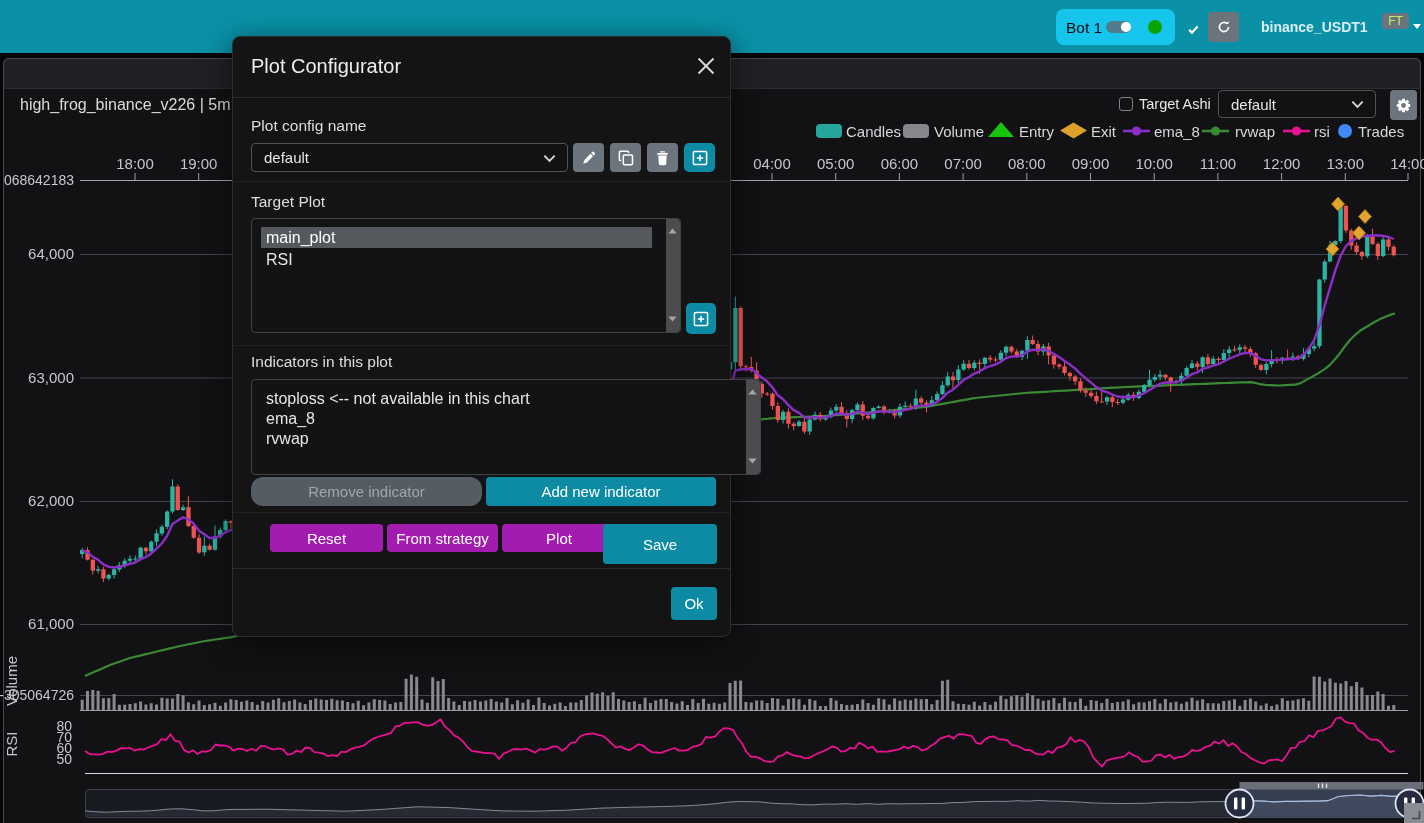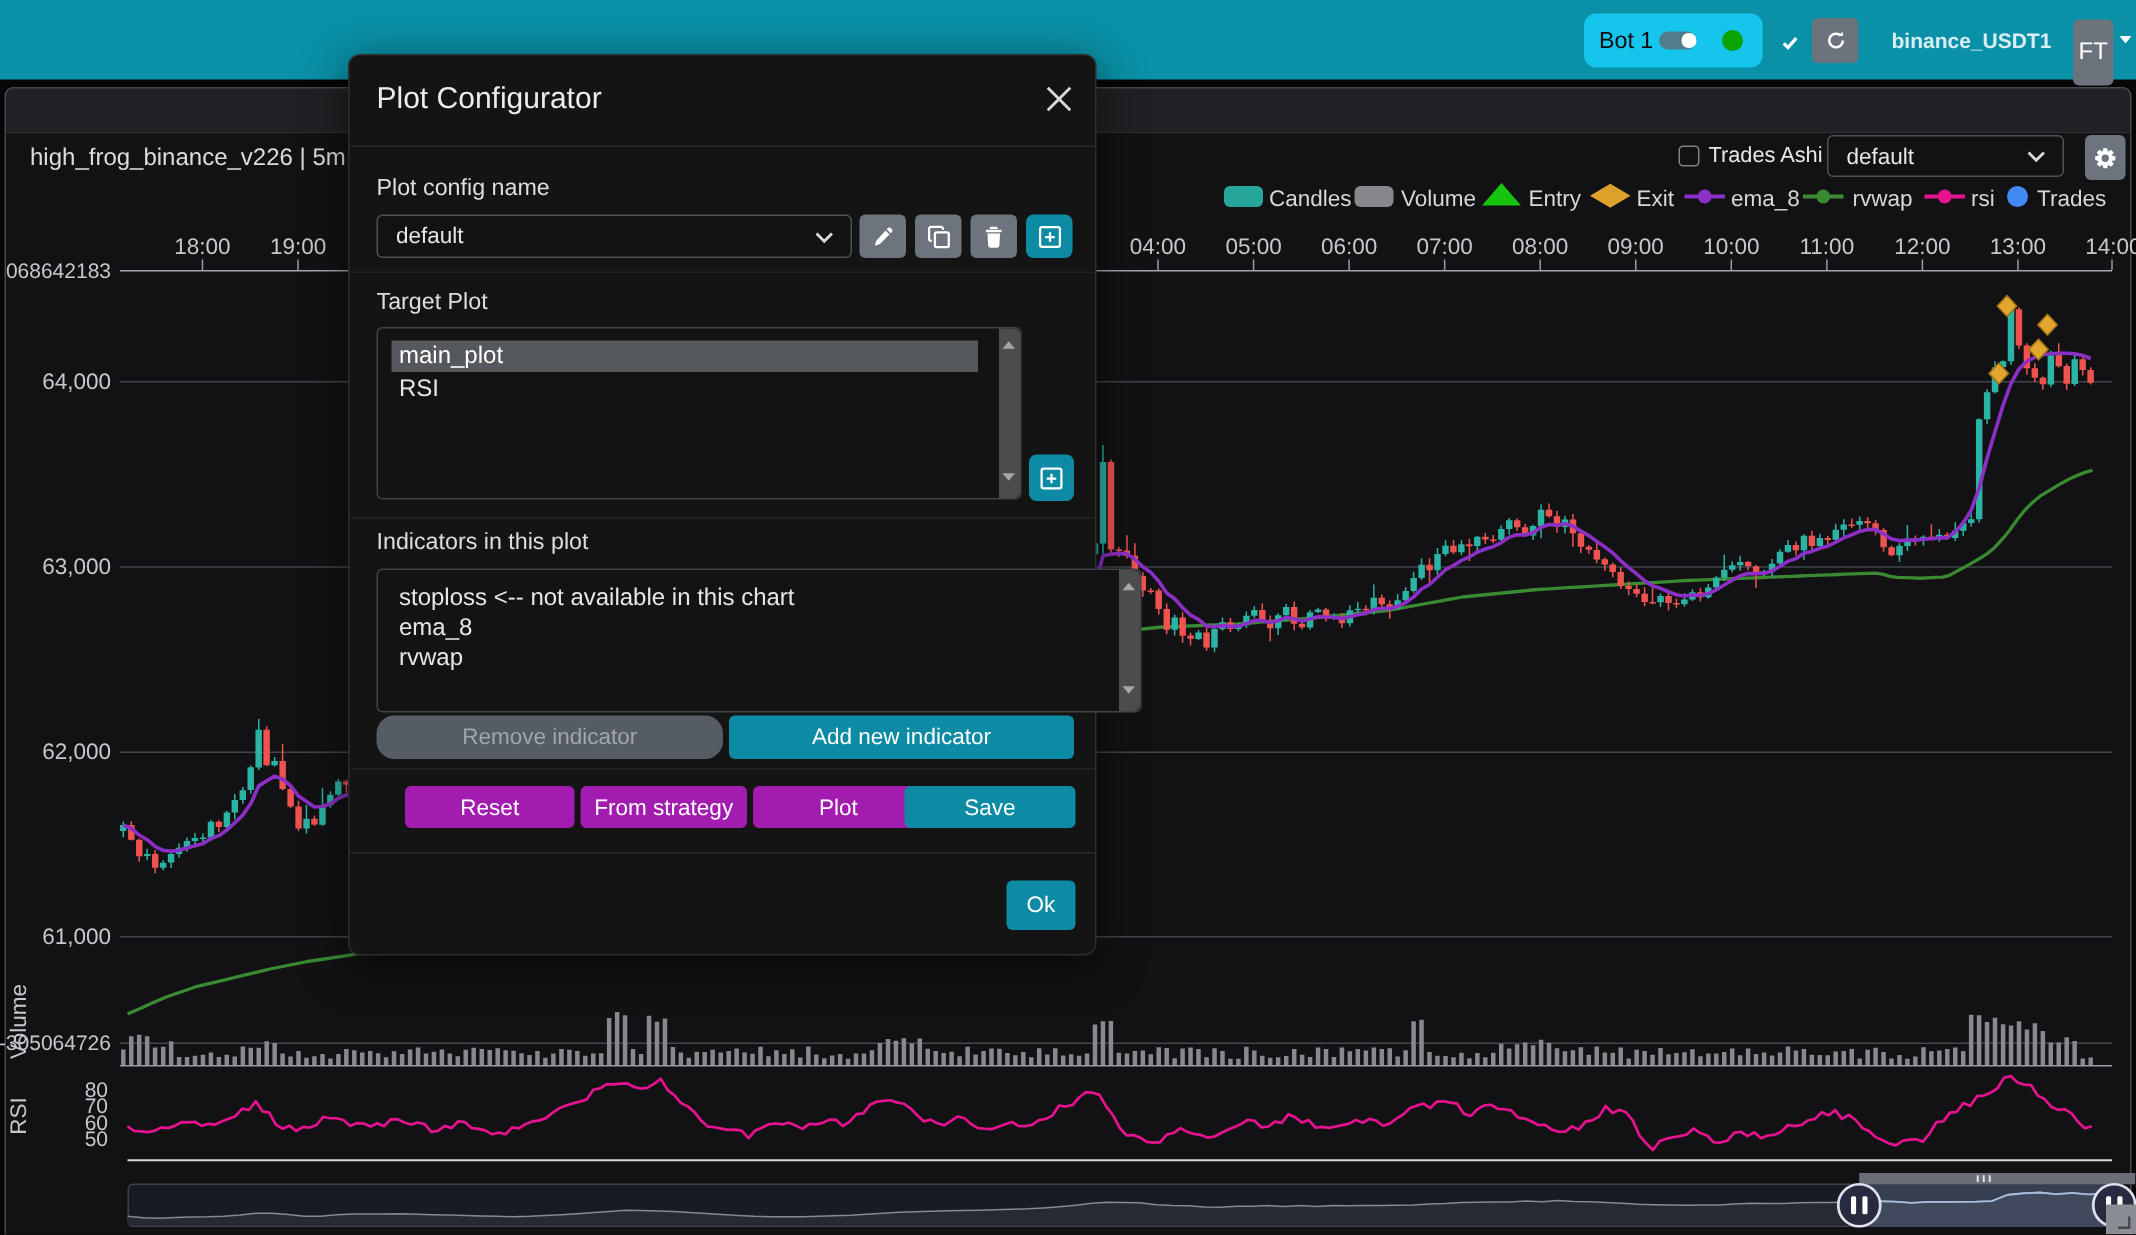--- a/index.html
+++ b/index.html
@@ -167,26 +167,26 @@
   <div class="abs" style="left:1188px;top:21px;"><svg width="11" height="11" viewBox="0 0 14 14" fill="none" stroke="#fff" stroke-width="2.8">
           <path d="M1.5 7.5l3.6 3.6 7-8"></path>
         </svg></div>
   <div class="abs gbtn" style="left:1208px;top:12px;width:31px;height:30px;background:#6b747c;">
         <svg width="14" height="14" viewBox="0 0 16 16" fill="none" stroke="#fff" stroke-width="1.9">
           <path d="M13.2 8a5.2 5.2 0 1 1-1.5-3.68"></path>
           <path d="M13.2 1.2v3.4h-3.4z" fill="#fff" stroke="none"></path>
         </svg>
       </div>
   <div class="abs" style="left:1261px;top:19px;font-size:14px;color:#d9eef4;font-weight:bold;">binance_USDT1</div>
-  <div class="abs gbtn" style="left:1382px;top:13px;width:27px;height:44px;background:#6b747c;color:#ffffff;font-size:16px;">FT</div>
+  <div class="abs gbtn" style="left:1382px;top:13px;width:27px;height:16px;background:#6b747c;color:#bef264;font-size:12px;">FT</div>
   <div class="abs" style="left:1413px;top:24px;width:0;height:0;border-left:4px solid transparent;border-right:4px solid transparent;border-top:5px solid #fff;"></div>
 </div>
 <div class="abs" id="cardhead"></div>
 <div class="abs" style="left:1119px;top:96.5px;width:14px;height:14px;border:1.2px solid #7e848a;border-radius:3px;background:#121212;"></div>
-<div class="abs" style="left:1139px;top:96px;font-size:14.5px;color:#e8e8e8;">Trades Ashi</div>
+<div class="abs" style="left:1139px;top:96px;font-size:14.5px;color:#e8e8e8;">Target Ashi</div>
 <div class="sel" style="left:1218px;top:90px;width:158px;height:28px;">default<span class="chev">
         <svg width="15" height="15" viewBox="0 0 16 16" fill="none" stroke="#d9d9d9" stroke-width="2">
           <path d="M2.5 5.5L8 11l5.5-5.5"></path>
         </svg>
       </span></div>
 <div class="abs gbtn" style="left:1390px;top:90px;width:27px;height:30px;">
       <svg width="15" height="15" viewBox="0 0 16 16">
         <path fill-rule="evenodd" fill="#fff" d="M12.98 6.19L15.17 6.61L15.17 9.39L12.98 9.81L12.80 10.24L14.05 12.08L12.08 14.05L10.24 12.80L9.81 12.98L9.39 15.17L6.61 15.17L6.19 12.98L5.76 12.80L3.92 14.05L1.95 12.08L3.20 10.24L3.02 9.81L0.83 9.39L0.83 6.61L3.02 6.19L3.20 5.76L1.95 3.92L3.92 1.95L5.76 3.20L6.19 3.02L6.61 0.83L9.39 0.83L9.81 3.02L10.24 3.20L12.08 1.95L14.05 3.92L12.80 5.76zM10.6 8a2.6 2.6 0 1 1-5.2 0a2.6 2.6 0 1 1 5.2 0z"></path>
       </svg>
     </div>
@@ -264,16 +264,16 @@
               <path d="M5 7.8L1.2 3.2h7.6z"></path>
             </svg></span>
         </div>
   </div>
   <div class="btn" style="left:18px;top:440px;width:231px;height:29px;background:#565c63;color:#9fa6ac;border-radius:12px;">Remove indicator</div>
   <div class="btn bteal" style="left:253px;top:440px;width:230px;height:29px;">Add new indicator</div>
   <div class="abs" style="left:0;top:475px;width:100%;border-top:1px solid #222;"></div>
   <div class="btn bsec" style="left:21px;top:487px;width:113px;height:28px;">Reset</div>
   <div class="btn bsec" style="left:138px;top:487px;width:111px;height:28px;">From strategy</div>
   <div class="btn bsec" style="left:253px;top:487px;width:114px;height:28px;">Plot</div>
-  <div class="btn bteal" style="left:370px;top:487px;width:114px;height:28px;">Save</div>
+  <div class="btn bteal" style="left:370px;top:487px;width:114px;height:40px;">Save</div>
   <div class="abs" style="left:0;top:531px;width:100%;border-top:1px solid #2a2a2a;"></div>
   <div class="btn bteal" style="left:438px;top:550px;width:46px;height:33px;">Ok</div>
 </div>
 </div>
 </body></html>

